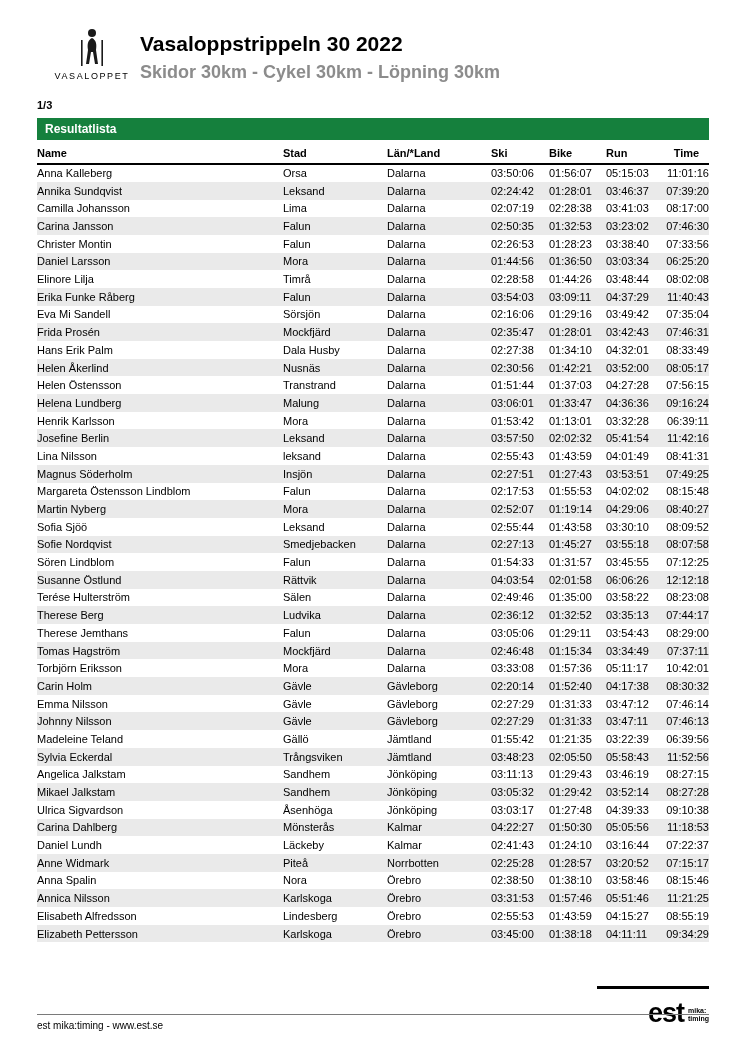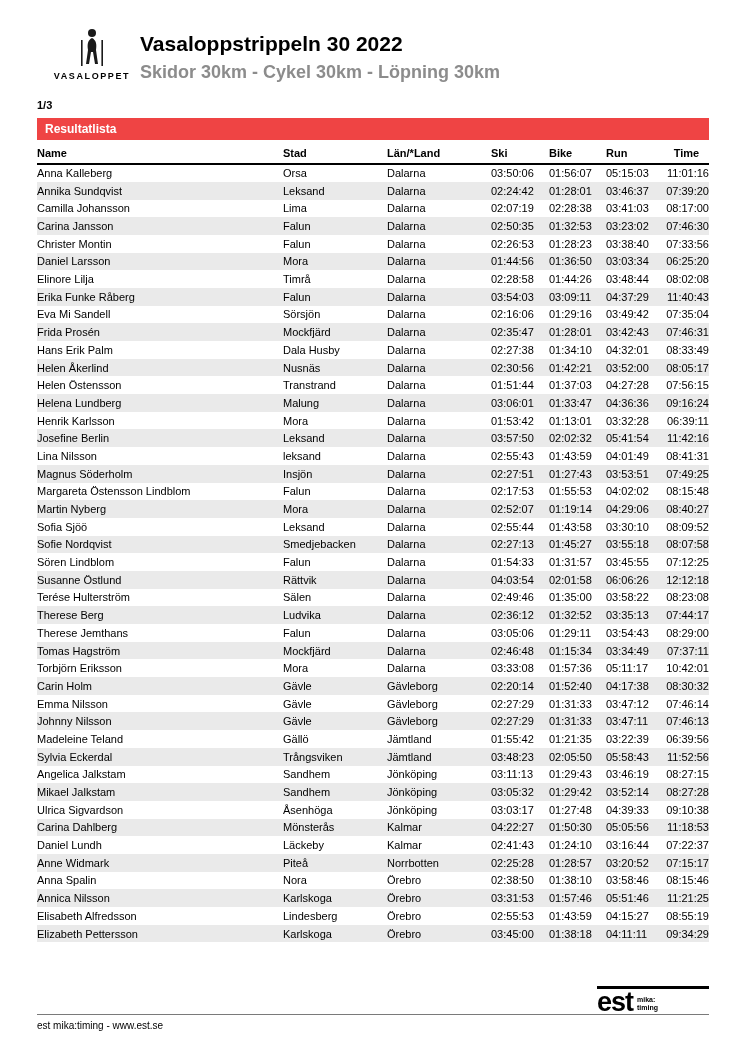--- a/index.html
+++ b/index.html
@@ -4,42 +4,42 @@
 <style>
   * { margin:0; padding:0; box-sizing:border-box; }
   html,body { background:#ffffff; }
   body { font-family:"Liberation Sans", sans-serif; color:#000; }
   .page { position:relative; width:746px; height:1054px; background:#fff; overflow:hidden; }
 
   
   .header { display:flex; align-items:flex-start; padding:26px 37px 0 50px; }
   .logo-block { width:84px; display:flex; flex-direction:column; align-items:center; padding-top:2px; }
   .logo-mark { height:40px; display:flex; align-items:center; justify-content:center; }
-  .brand { font-size:9px; font-weight:bold; letter-spacing:1.6px; margin-top:3px; }
+  .brand { font-size:9px; font-weight:normal; letter-spacing:1.6px; margin-top:3px; }
   .titles { margin-left:6px; padding-top:6px; }
   .doc-title { font-size:21px; font-weight:bold; line-height:1.15; }
   .doc-subtitle { font-size:18px; font-weight:bold; color:#8c8c8c; margin-top:6px; }
 
   
   .page-indicator { text-align:left; padding:0 37px; font-size:11px; font-weight:bold; margin-top:16px; }
 
   
-  .section-bar { margin:7px 37px 0; background:#ef4444; color:#fff; font-weight:bold; font-size:12px; padding:4px 8px 4px 8px; }
+  .section-bar { margin:7px 37px 0; background:#15803d; color:#fff; font-weight:bold; font-size:12px; padding:4px 8px 4px 8px; }
 
   
   table { margin:0 37px; width:672px; border-collapse:collapse; table-layout:fixed; font-size:11px; }
   thead th { text-align:left; font-weight:bold; padding:7px 0 4px; border-bottom:2px solid #000; white-space:nowrap; }
   thead th.right { text-align:center; }
   tbody td { height:17.7px; padding:0; vertical-align:middle; white-space:nowrap; overflow:hidden; }
   tbody td.right { text-align:right; }
   tbody tr:nth-child(even) { background:#eaeaea; }
 
   
   .footer { position:absolute; top:984px; left:37px; right:37px; height:70px; }
-  .est-logo { position:absolute; right:0; top:2px; width:112px; border-top:3px solid #000; padding-top:1px; display:flex; justify-content:flex-start; align-items:flex-start; gap:4px; }
+  .est-logo { position:absolute; right:0; top:2px; width:112px; border-top:3px solid #000; padding-top:12px; display:flex; justify-content:flex-end; align-items:flex-start; gap:4px; }
   .est-main { font-size:27px; font-weight:bold; line-height:0.95; letter-spacing:-1px; }
   .est-sub { font-size:7px; line-height:1.15; padding-top:6px; font-weight:bold; }
   .footer-line { position:absolute; left:0; right:0; top:30px; border-top:1px solid #7a7a7a; }
   .footer-text { position:absolute; left:0; top:36px; font-size:10px; }
 </style>
 </head>
 <body>
 
 <div class="page">
 

